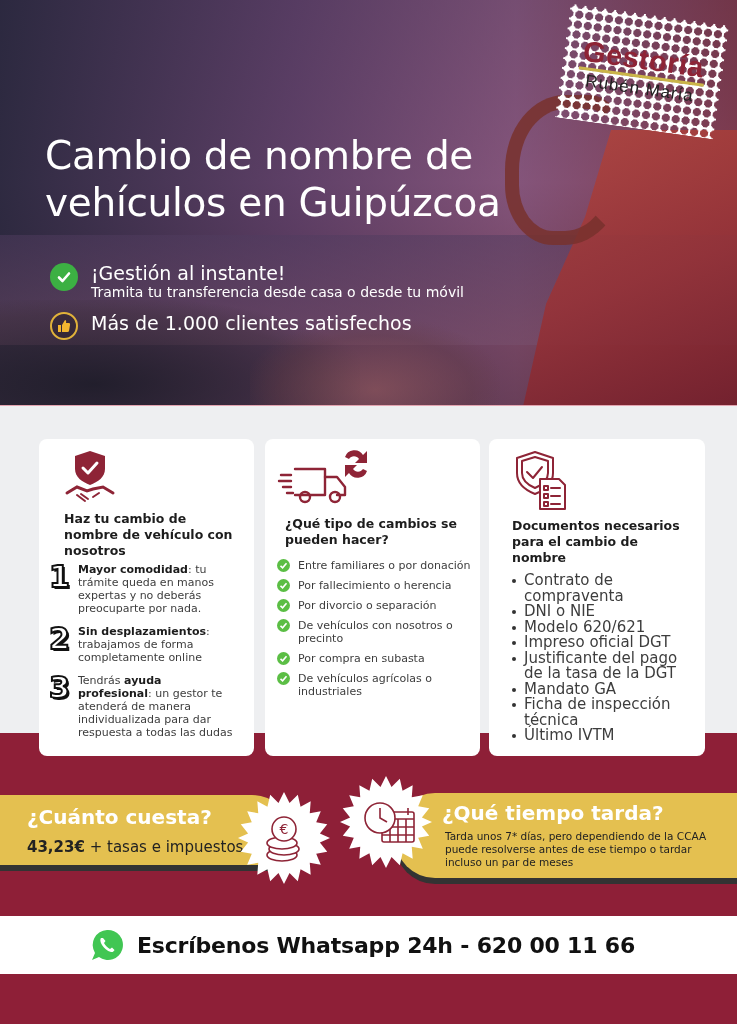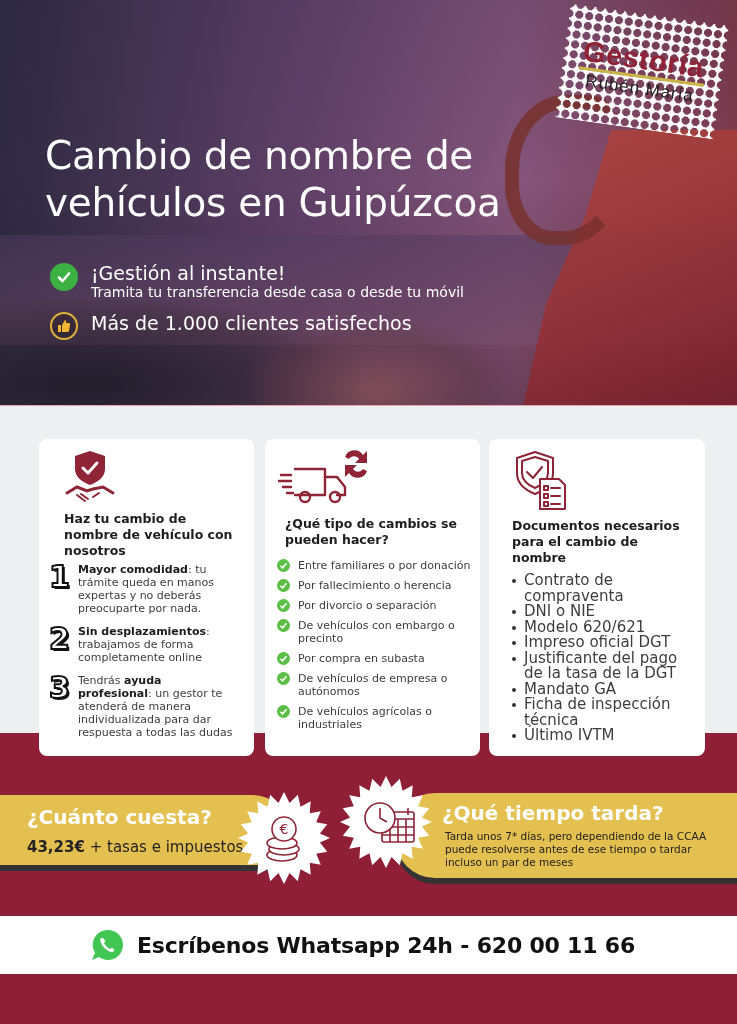--- a/index.html
+++ b/index.html
@@ -195,37 +195,29 @@
           </svg>
         </span>
         <span>Por divorcio o separación</span>
       </li>
     <li>
         <span class="mini-check">
           <svg width="9" height="9" viewBox="0 0 9 9">
             <path d="M1.5 4.8 L3.6 6.8 L7.5 2.2" stroke="#fff" stroke-width="1.6" fill="none"></path>
           </svg>
         </span>
-        <span>De vehículos con embargo o precinto</span>
+        <span>De vehículos con nosotros o precinto</span>
       </li>
     <li>
         <span class="mini-check">
           <svg width="9" height="9" viewBox="0 0 9 9">
             <path d="M1.5 4.8 L3.6 6.8 L7.5 2.2" stroke="#fff" stroke-width="1.6" fill="none"></path>
           </svg>
         </span>
         <span>Por compra en subasta</span>
-      </li>
-    <li>
-        <span class="mini-check">
-          <svg width="9" height="9" viewBox="0 0 9 9">
-            <path d="M1.5 4.8 L3.6 6.8 L7.5 2.2" stroke="#fff" stroke-width="1.6" fill="none"></path>
-          </svg>
-        </span>
-        <span>De vehículos de empresa o autónomos</span>
       </li>
     <li>
         <span class="mini-check">
           <svg width="9" height="9" viewBox="0 0 9 9">
             <path d="M1.5 4.8 L3.6 6.8 L7.5 2.2" stroke="#fff" stroke-width="1.6" fill="none"></path>
           </svg>
         </span>
         <span>De vehículos agrícolas o industriales</span>
       </li>
   </ul>

